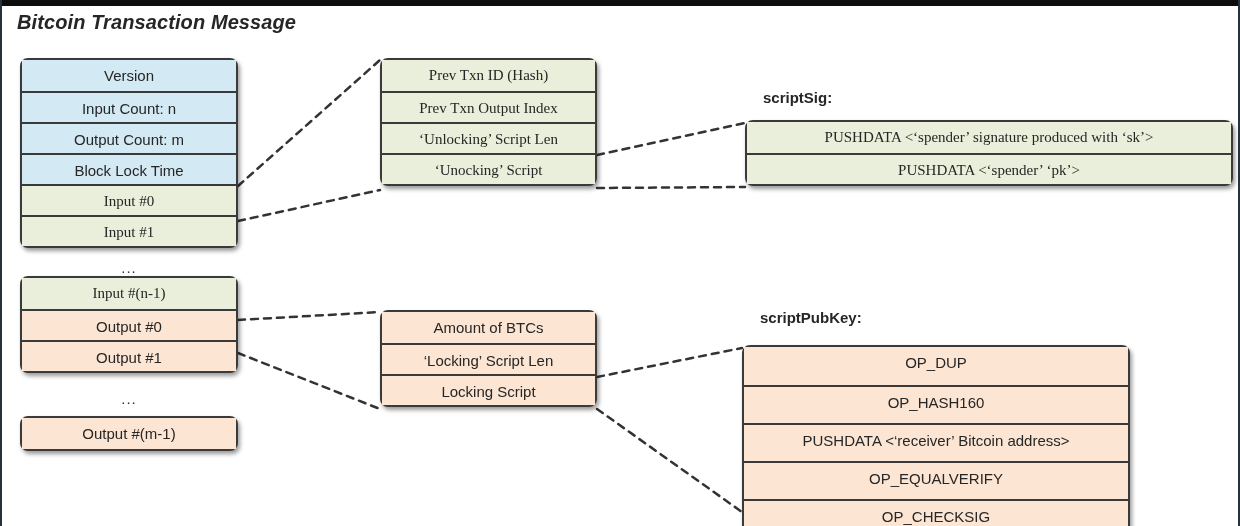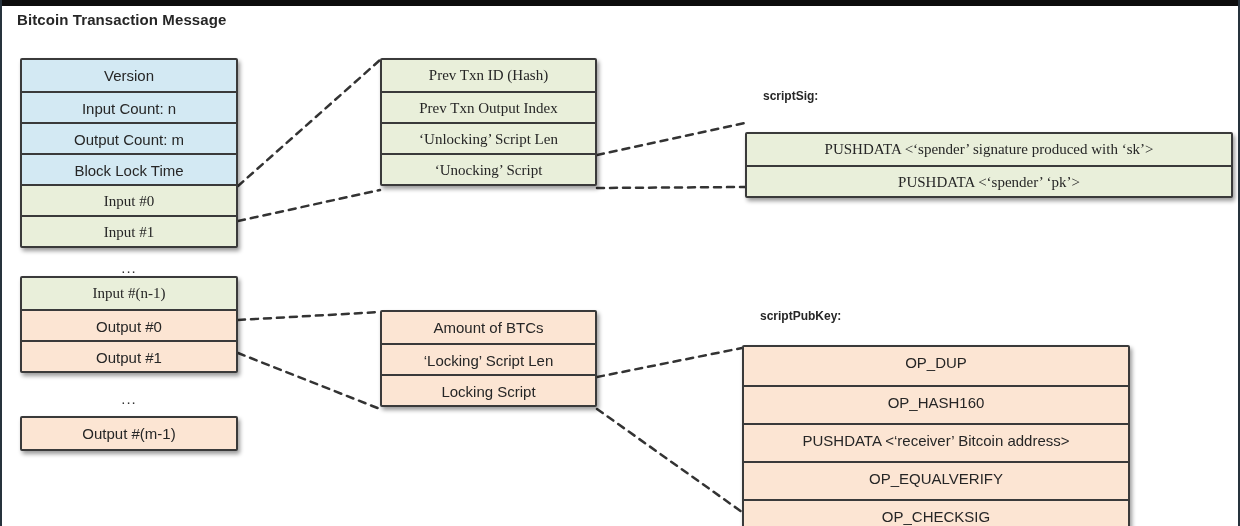--- a/index.html
+++ b/index.html
@@ -31,27 +31,28 @@
   .frame-left{
     position:absolute;left:0;top:0;width:2px;height:526px;
     background:var(--side);
   }
   .frame-right{
     position:absolute;right:0;top:0;width:2px;height:526px;
     background:var(--side);
   }
   .title{
     position:absolute;left:17px;top:11px;
-    font-size:15px;color:var(--text);font-weight:600;
+    font-size:20px;color:var(--text);font-weight:600;
     letter-spacing:0.1px;
+    font-style:italic;
   }
   .stack{
     position:absolute;
     border:2px solid var(--box-border);
-    border-radius:2px;
+    border-radius:8px;
     box-shadow:2px 3px 4px rgba(0,0,0,0.40);
     background:#ffffff;
   }
   .row{
     height:31px;line-height:31px;
     text-align:center;
     font-size:15px;color:var(--text);
     white-space:nowrap;overflow:hidden;
   }
   .rows-32 .row{height:38px;line-height:32px;}
@@ -59,21 +60,21 @@
   .row.blue{background:var(--blue);}
   .row.green{background:var(--green);font-family:Liberation Serif, serif;}
   .row.peach{background:var(--peach);}
   .ellipsis{
     position:absolute;
     width:218px;text-align:center;
     font-size:15px;color:#333;letter-spacing:1px;
   }
   .script-label{
     position:absolute;
-    font-size:12px;color:var(--text);font-weight:600;
+    font-size:15px;color:var(--text);font-weight:600;
   }
   svg.connectors{
     position:absolute;left:0;top:0;
     pointer-events:none;
   }
 </style>
 </head>
 <body>
 
 <div class="canvas">
@@ -121,21 +122,21 @@
   </div>
 
   <div class="stack" style="left:380px;top:58px;width:217px;">
     <div class="row green">Prev Txn ID (Hash)</div>
     <div class="row green">Prev Txn Output Index</div>
     <div class="row green">‘Unlocking’ Script Len</div>
     <div class="row green">‘Unocking’ Script</div>
   </div>
 
   <div class="script-label" style="left:763px;top:89px;">scriptSig:</div>
-  <div class="stack" style="left:745px;top:120px;width:488px;margin-top:12px;">
+  <div class="stack" style="left:745px;top:120px;width:488px;">
     <div class="row green">PUSHDATA &lt;‘spender’ signature produced with ‘sk’&gt;</div>
     <div class="row green">PUSHDATA &lt;‘spender’ ‘pk’&gt;</div>
   </div>
 
   <div class="stack" style="left:380px;top:310px;width:217px;">
     <div class="row peach">Amount of BTCs</div>
     <div class="row peach">‘Locking’ Script Len</div>
     <div class="row peach">Locking Script</div>
   </div>
 

